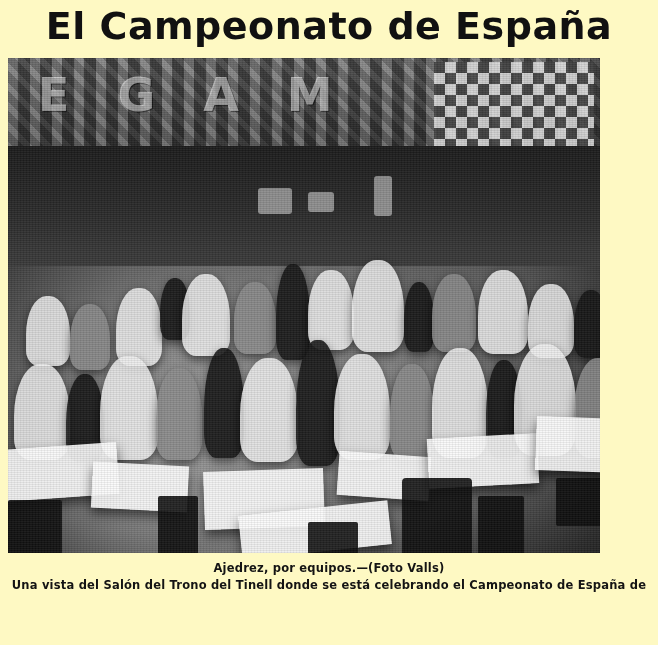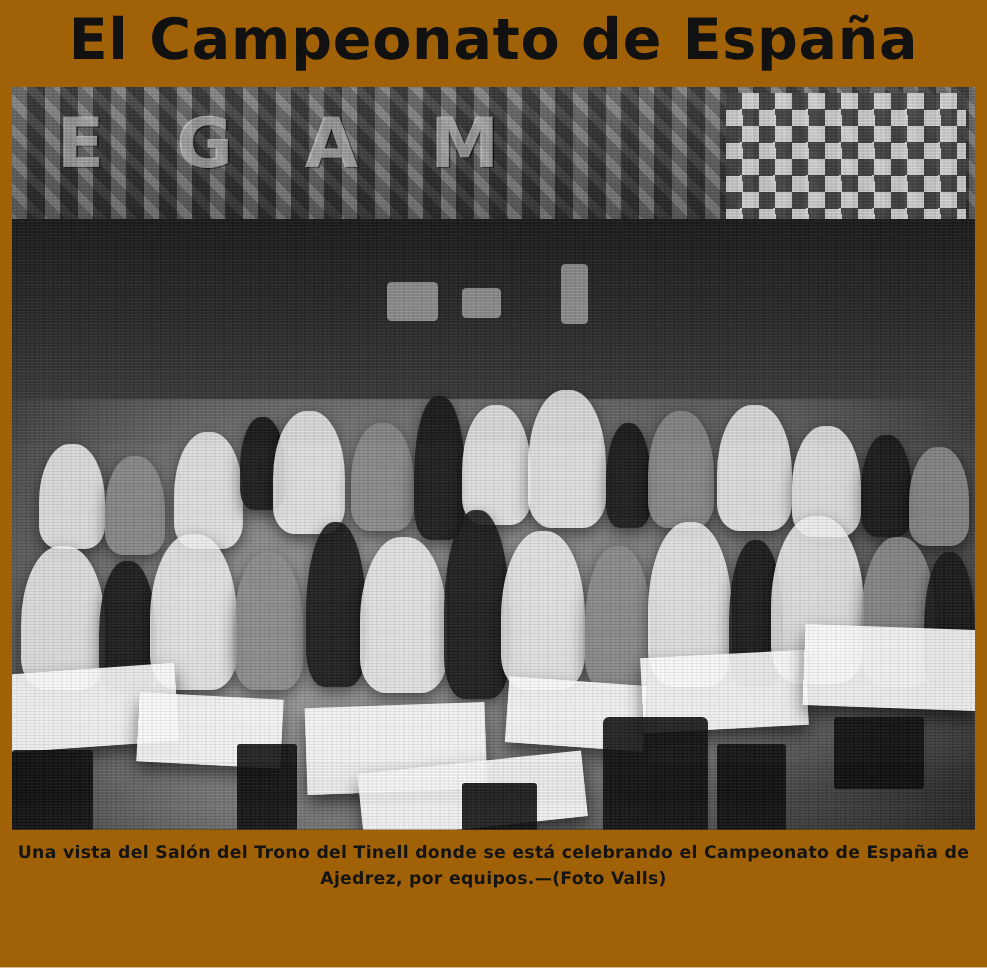--- a/index.html
+++ b/index.html
@@ -10,21 +10,21 @@
   body {
     width: 658px;
     height: 645px;
     font-family: "DejaVu Sans", sans-serif;
     -webkit-font-smoothing: none;
   }
   .page {
     position: relative;
     width: 658px;
     height: 645px;
-    background: #a16207;
+    background: #fef9c3;
     overflow: hidden;
   }
 
   
   .headline {
     padding: 4px 10px 2px 10px;
     text-align: center;
     color: #111;
   }
   .headline .line1 {
@@ -41,21 +41,21 @@
     font-size: 38px;
     line-height: 42px;
     letter-spacing: 0.5px;
     white-space: nowrap;
   }
 
   
   .photo-wrap {
     position: relative;
     margin: 8px 8px 0 8px;
-    width: 642px;
+    width: 592px;
     height: 495px;
     background: #3b3a37;
     overflow: hidden;
     filter: contrast(1.15) grayscale(1);
   }
   .photo {
     position: absolute;
     inset: 0;
     background:
       
@@ -235,17 +235,17 @@
       <div class="chair" style="left:150px; top:318px; width:40px; height:58px;"></div>
       <div class="chair" style="left:0px;   top:322px; width:54px; height:54px;"></div>
       <div class="chair" style="left:300px; top:344px; width:50px; height:32px;"></div>
       <div class="chair" style="left:548px; top:300px; width:60px; height:48px;"></div>
     </div>
 
     <div class="grain"></div>
   </div>
 
   <div class="caption">
+    <div>Ajedrez, por equipos.—(Foto Valls)</div>
     <div>Una vista del Salón del Trono del Tinell donde se está celebrando el Campeonato de España de</div>
-    <div>Ajedrez, por equipos.—(Foto Valls)</div>
   </div>
 
 </div>
 
 </body></html>

